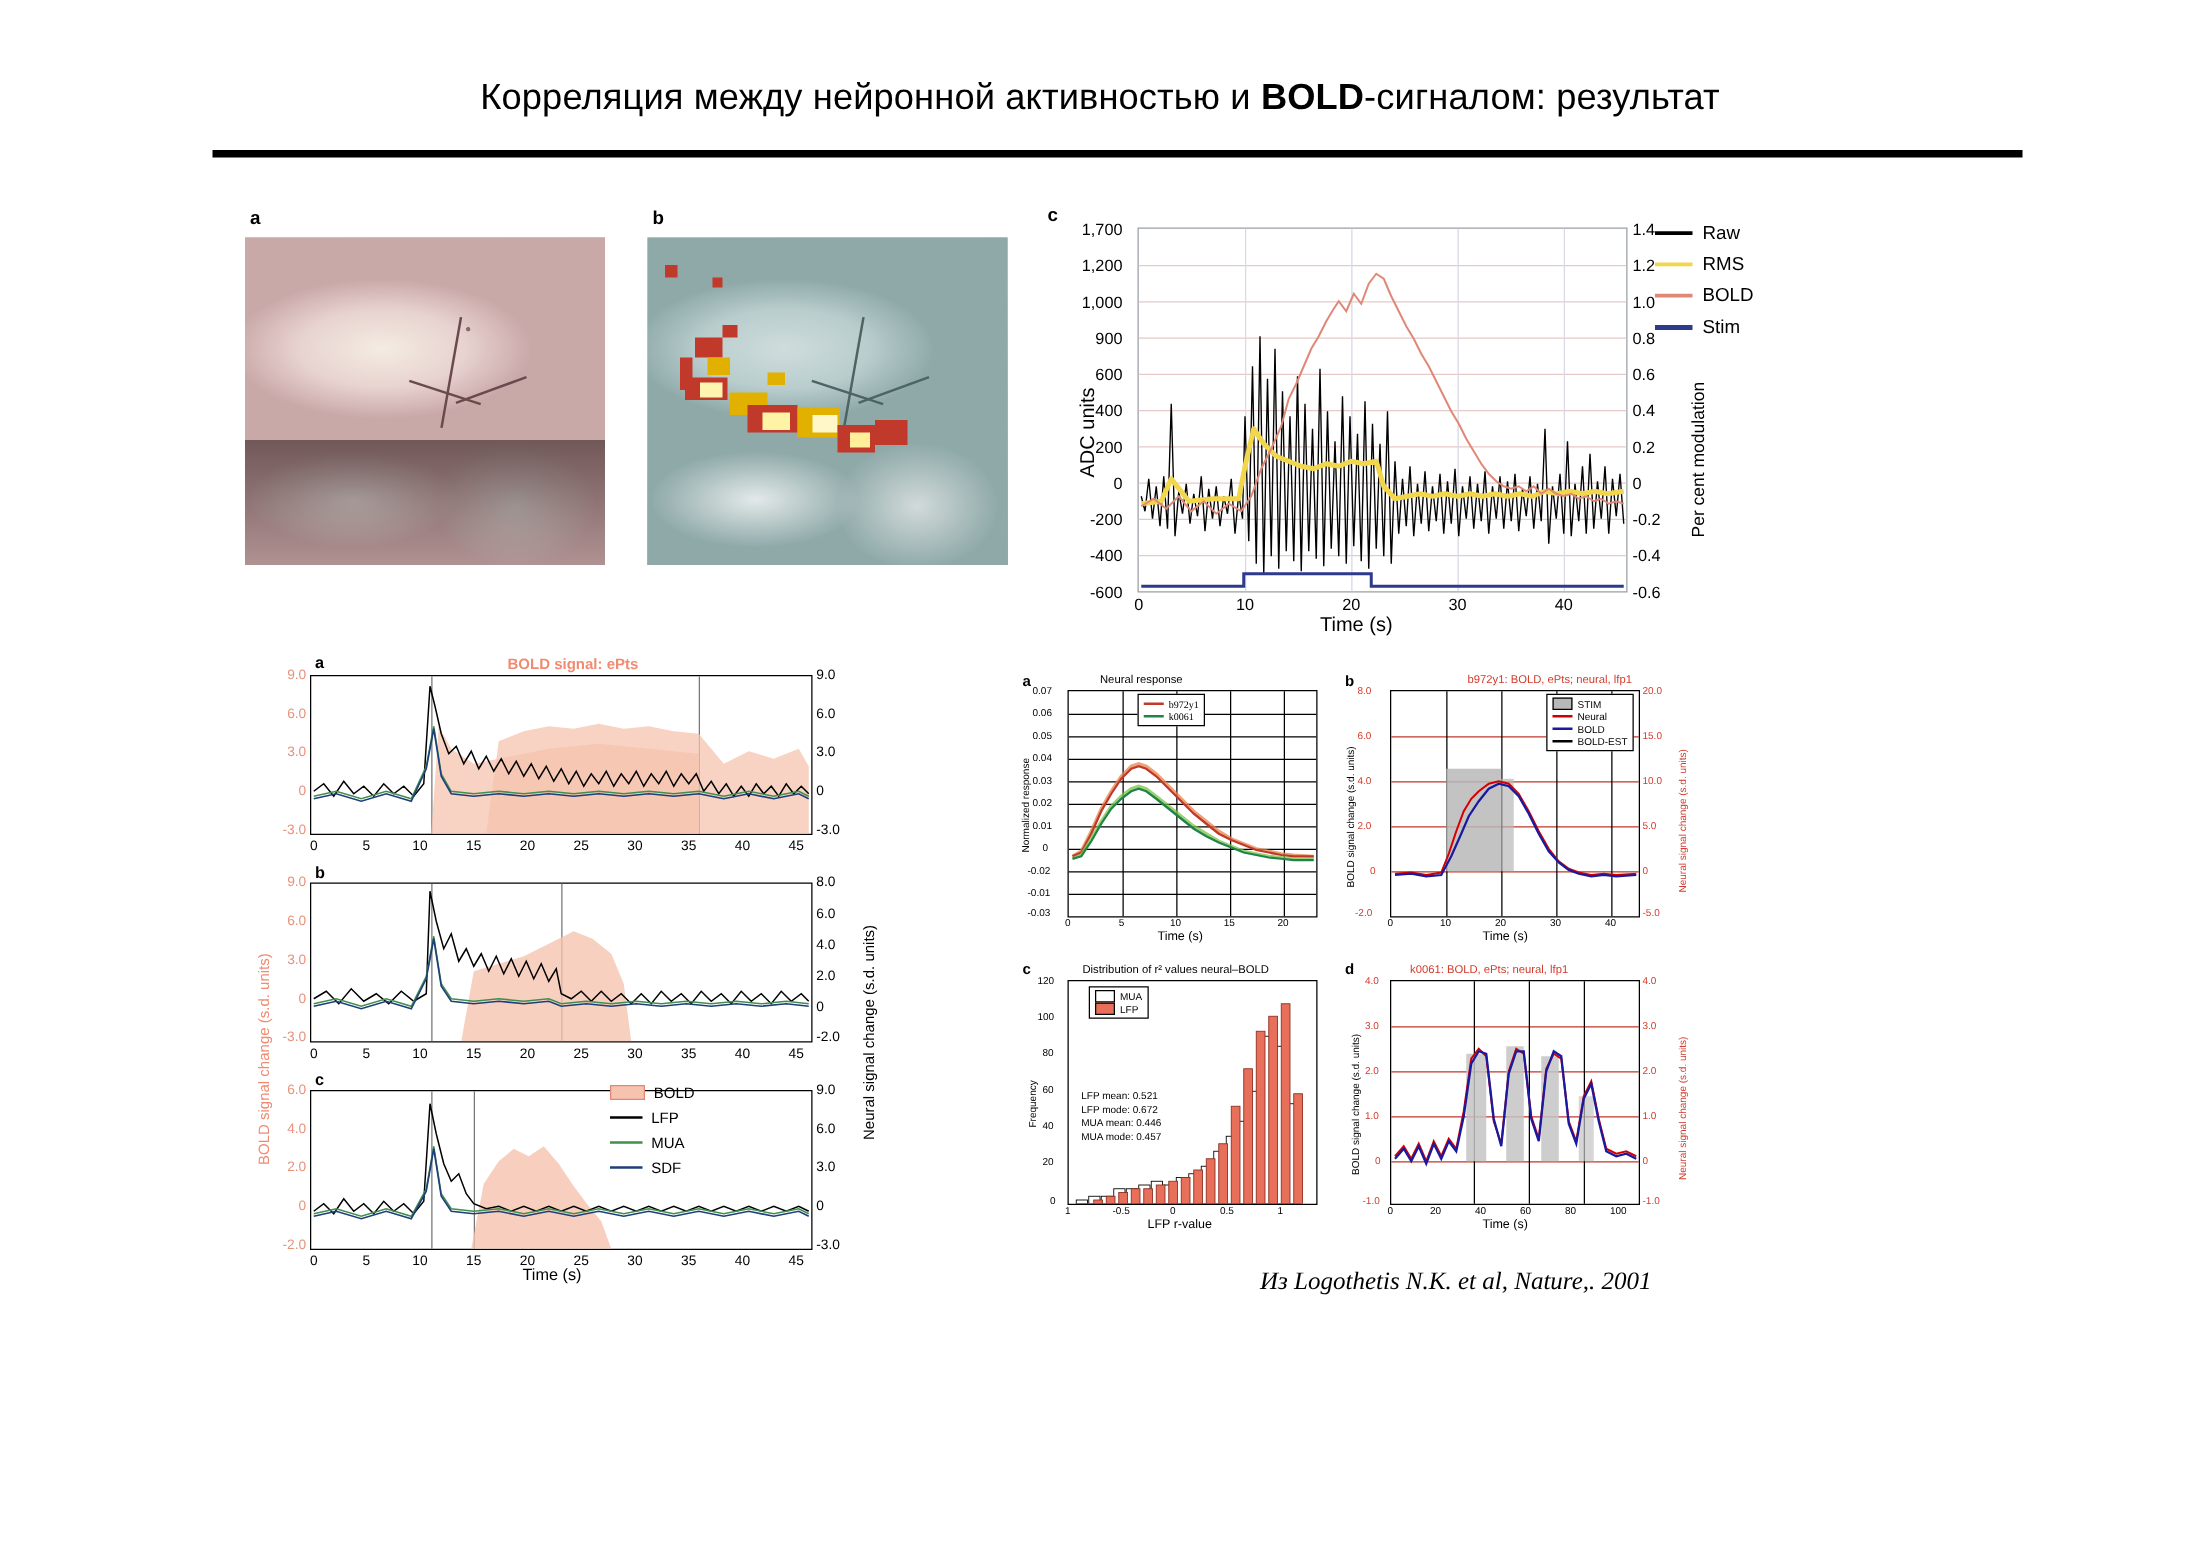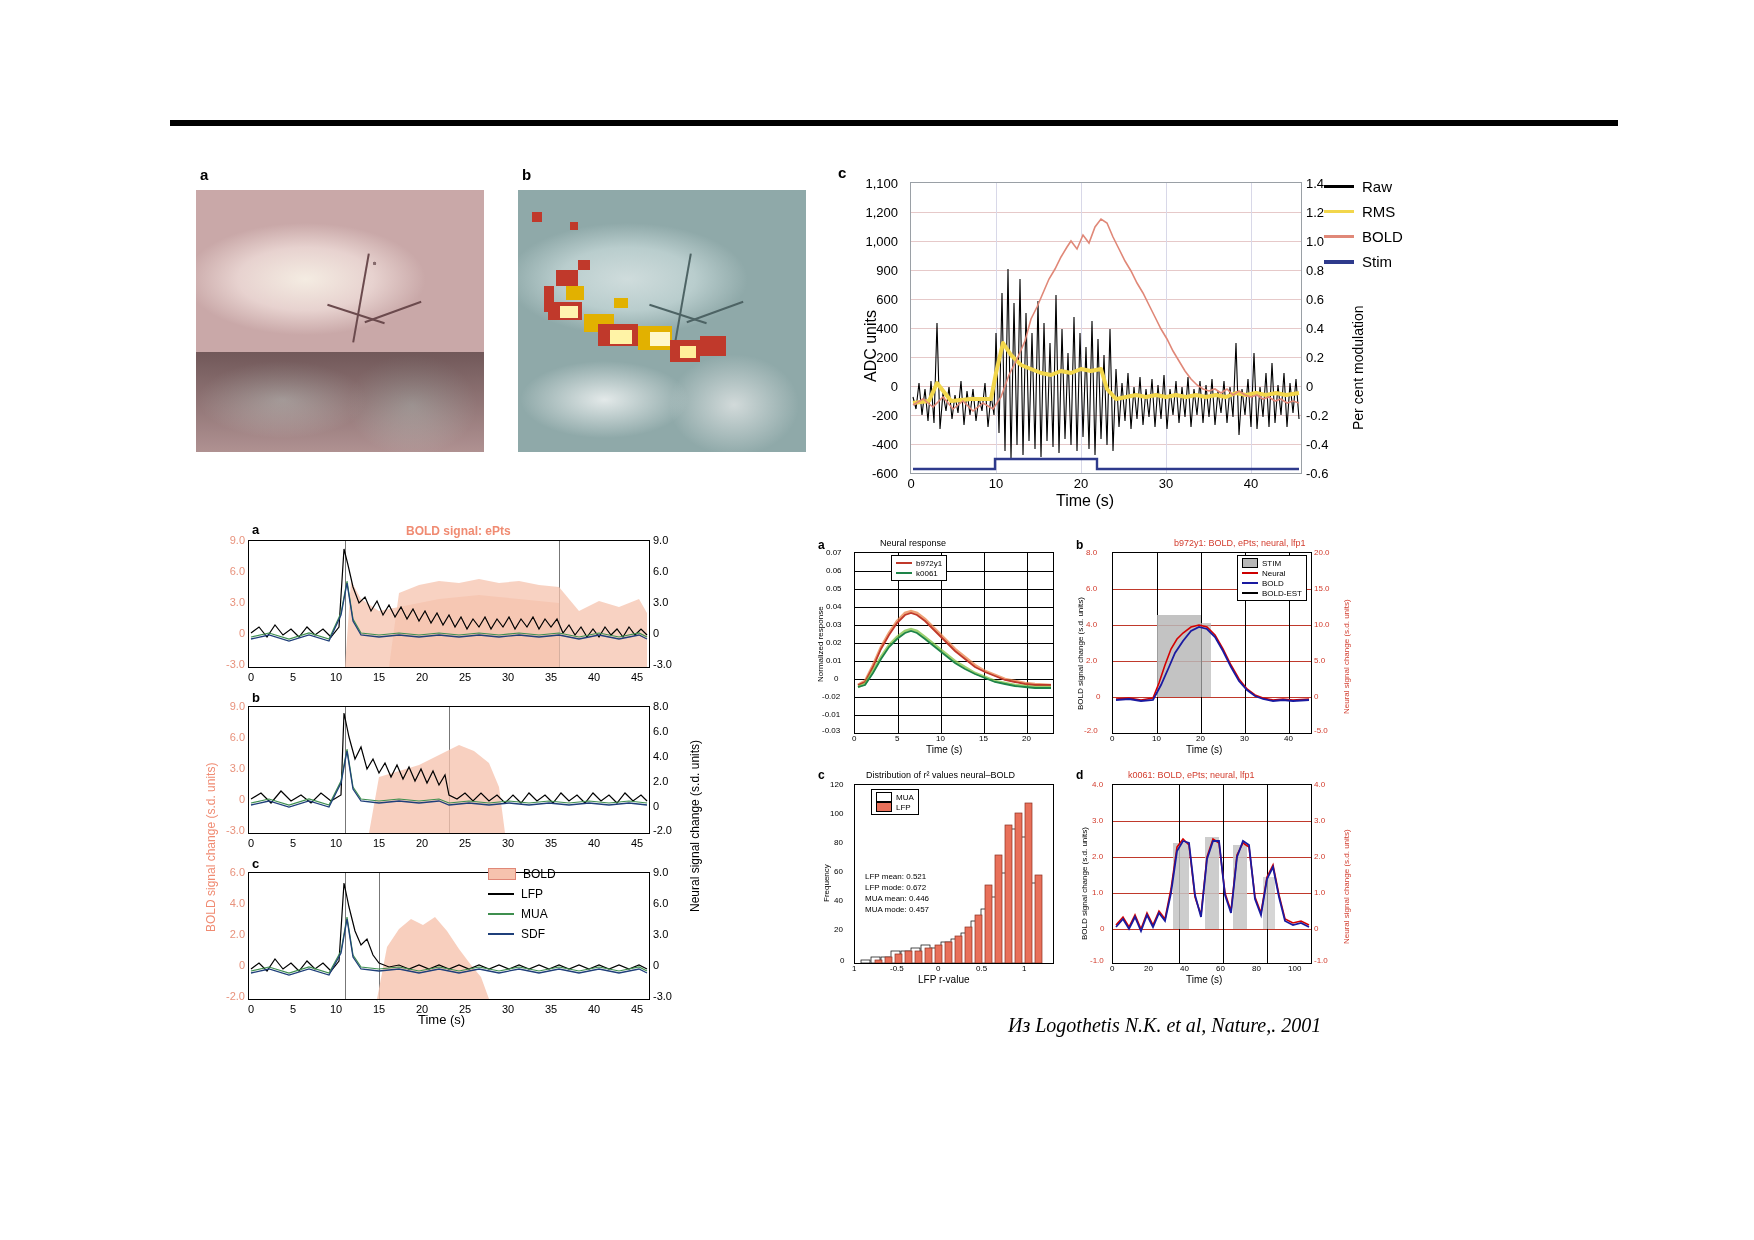--- a/index.html
+++ b/index.html
@@ -106,20 +106,25 @@
 
   
   .citation{position:absolute;left:1008px;top:1014px;font-family:"Liberation Serif",serif;
     font-style:italic;font-size:20px;color:#000;white-space:nowrap;}
 </style>
 </head>
 <body>
 
 <div class="slide">
 
+  <div class="title-wrap">
+    <div class="slide-title">
+      <span>Корреляция между нейронной активностью и </span><b>BOLD</b><span>-сигналом: результат</span>
+    </div>
+  </div>
   <div class="title-rule"></div>
 
   <div class="panel-letter" style="left:200px;top:166px;">a</div>
   <div class="photo" id="photo-a">
     <div class="veil"></div>
       <div class="dark-band"></div>
     <div class="v1"></div>
       <div class="v2"></div>
       <div class="v3"></div>
   </div>
@@ -168,21 +173,21 @@
         <div class="gv" style="left:340px;"></div>
 
       <svg width="390" height="290" style="position:absolute;left:0;top:0;">
         <path d="M2,214 L5,226 L8,200 L11,232 L14,206 L17,238 L20,198 L23,240 L26,140 L29,246 L32,210 L35,228 L38,204 L41,236 L44,212 L47,230 L50,198 L53,242 L56,208 L59,232 L62,206 L65,238 L68,214 L71,228 L74,200 L77,244 L80,212 L83,232 L85,150 L88,250 L91,110 L94,268 L97,86 L100,276 L103,120 L106,262 L109,96 L112,272 L115,130 L118,258 L121,150 L124,266 L127,118 L130,274 L133,140 L136,258 L139,160 L142,264 L145,112 L148,270 L151,146 L154,256 L157,170 L160,262 L163,134 L166,268 L169,150 L172,254 L175,164 L178,266 L181,138 L184,272 L187,156 L190,256 L193,172 L196,262 L199,146 L202,268 L205,186 L208,244 L211,200 L214,238 L217,190 L220,246 L223,204 L226,236 L229,194 L232,242 L235,206 L238,234 L241,196 L244,244 L247,202 L250,236 L253,192 L256,246 L259,206 L262,232 L265,198 L268,240 L271,204 L274,234 L277,194 L280,244 L283,206 L286,232 L289,198 L292,240 L295,202 L298,234 L301,196 L304,242 L307,208 L310,230 L313,198 L316,240 L319,204 L322,234 L325,160 L328,252 L331,206 L334,232 L337,196 L340,244 L343,170 L346,246 L349,204 L352,234 L355,190 L358,244 L361,180 L364,240 L367,202 L370,232 L373,190 L376,244 L379,200 L382,230 L385,196 L388,236" fill="none" stroke="#000" stroke-width="1.1"></path>
         <path d="M2,220 L18,218 L26,200 L40,218 L60,216 L80,216 L85,190 L92,160 L100,172 L110,182 L120,186 L130,190 L140,192 L150,188 L160,190 L170,186 L180,188 L190,186 L196,206 L205,216 L215,214 L225,212 L235,214 L245,212 L255,214 L265,212 L275,214 L285,212 L295,214 L305,212 L315,214 L325,210 L335,212 L345,210 L355,212 L365,210 L375,212 L388,210" fill="none" stroke="#f2d64b" stroke-width="4" stroke-linejoin="round"></path>
         <path d="M2,222 L12,216 L22,224 L32,214 L42,226 L52,218 L62,228 L72,220 L82,226 L90,214 L98,192 L106,176 L114,158 L120,136 L126,124 L132,110 L138,96 L144,86 L150,74 L156,64 L160,58 L166,66 L172,52 L178,60 L184,44 L190,36 L196,40 L202,54 L208,66 L214,78 L220,88 L226,100 L232,110 L238,122 L244,134 L250,146 L256,156 L262,168 L268,178 L274,188 L280,196 L286,202 L292,206 L298,208 L304,206 L310,210 L316,206 L322,212 L328,208 L334,212 L340,214 L346,212 L352,216 L358,214 L364,218 L370,216 L376,220 L382,218 L388,220" fill="none" stroke="#e08878" stroke-width="1.6"></path>
         <path d="M2,286 L84,286 L84,276 L186,276 L186,286 L388,286" fill="none" stroke="#2e3a8c" stroke-width="2.4"></path>
       </svg>
     </div>
 
-    <div class="axlabel-c" style="left:2px;top:14px;">1,100</div>
+    <div class="axlabel-c" style="left:2px;top:14px;">1,700</div>
     <div class="axlabel-c" style="left:2px;top:43px;">1,200</div>
     <div class="axlabel-c" style="left:2px;top:72px;">1,000</div>
     <div class="axlabel-c" style="left:2px;top:101px;">900</div>
     <div class="axlabel-c" style="left:2px;top:130px;">600</div>
     <div class="axlabel-c" style="left:2px;top:159px;">400</div>
     <div class="axlabel-c" style="left:2px;top:188px;">200</div>
     <div class="axlabel-c" style="left:2px;top:217px;">0</div>
     <div class="axlabel-c" style="left:2px;top:246px;">-200</div>
     <div class="axlabel-c" style="left:2px;top:275px;">-400</div>
     <div class="axlabel-c" style="left:2px;top:304px;">-600</div>
@@ -371,21 +376,21 @@
       <div class="gvl" style="left:43px;"></div>
         <div class="gvl" style="left:86px;"></div>
       <div class="gvl" style="left:129px;"></div>
         <div class="gvl" style="left:172px;"></div>
       <svg width="198" height="180" style="position:absolute;left:0;top:0;">
         <path d="M3,132 L10,128 L18,112 L26,94 L34,80 L42,68 L50,60 L56,58 L62,60 L70,66 L80,76 L90,86 L100,96 L110,104 L120,112 L130,118 L140,122 L150,126 L160,128 L170,130 L180,131 L196,132" fill="none" stroke="#e8834a" stroke-width="2.6" opacity=".75"></path>
         <path d="M3,132 L10,129 L18,114 L26,96 L34,82 L42,70 L50,62 L56,60 L62,62 L70,68 L80,78 L90,88 L100,98 L110,106 L120,114 L130,119 L140,123 L150,127 L160,129 L170,131 L180,132 L196,132" fill="none" stroke="#c0392b" stroke-width="1.8"></path>
         <path d="M3,134 L10,131 L18,118 L26,104 L34,92 L42,84 L50,78 L56,76 L62,78 L70,84 L80,92 L90,100 L100,108 L110,114 L120,120 L130,124 L140,128 L150,130 L160,132 L170,133 L180,134 L196,134" fill="none" stroke="#7dc242" stroke-width="2.6" opacity=".75"></path>
         <path d="M3,134 L10,132 L18,120 L26,106 L34,94 L42,86 L50,80 L56,78 L62,80 L70,86 L80,94 L90,102 L100,110 L110,116 L120,121 L130,125 L140,129 L150,131 L160,133 L170,134 L180,135 L196,135" fill="none" stroke="#1e8449" stroke-width="1.8"></path>
       </svg>
-      <div class="minileg" style="left:36px;top:2px;">
+      <div class="minileg" style="left:55px;top:2px;font-family:Liberation Serif, serif;">
         <div class="row">
           <span class="sw" style="background:#c0392b;"></span>
           <span>b972y1</span>
         </div>
         <div class="row">
           <span class="sw" style="background:#1e8449;"></span>
           <span>k0061</span>
         </div>
       </div>
     </div>

